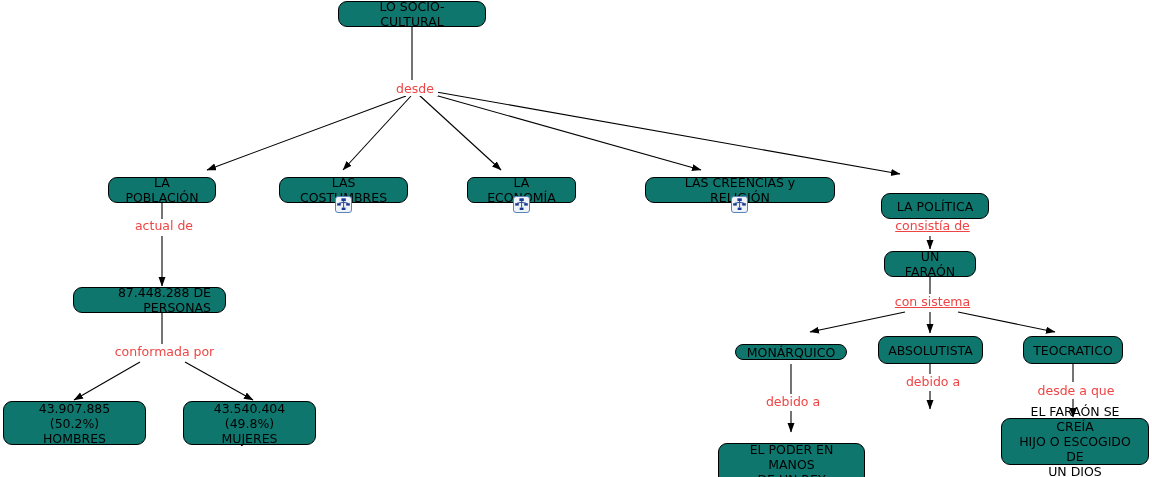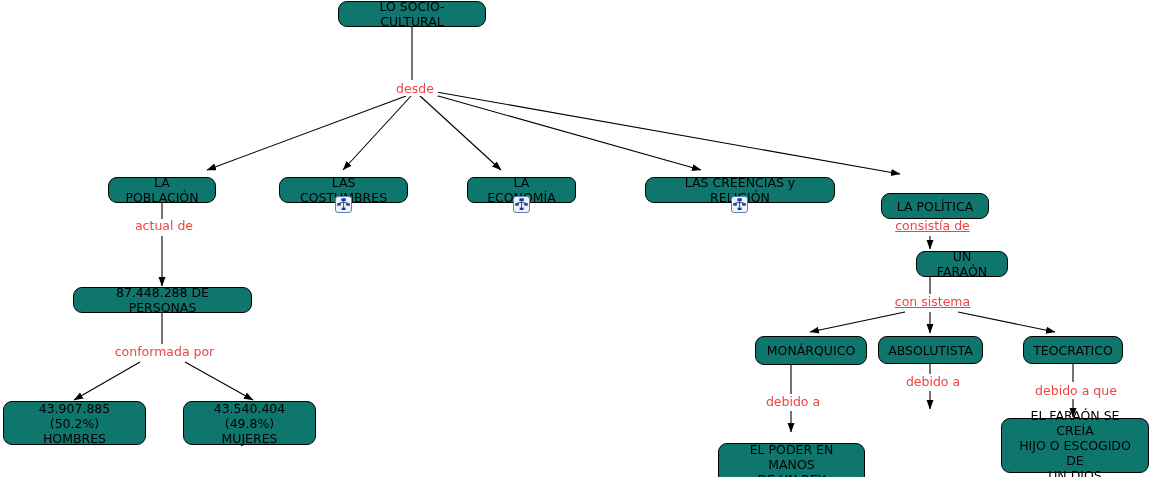--- a/index.html
+++ b/index.html
@@ -142,53 +142,53 @@
       <rect x="5.4" y="1.3" width="4.4" height="2.8" fill="#1a3a8f"></rect>
       <rect x="1.2" y="6.2" width="3.6" height="2.4" fill="#1a3a8f"></rect>
       <rect x="10.2" y="6.2" width="3.6" height="2.4" fill="#1a3a8f"></rect>
       <rect x="5.7" y="10.6" width="3.8" height="2.4" fill="#1a3a8f"></rect>
       <path d="M7.6,4.1 L7.6,5.3 M3,6.2 L7.6,5.3 L12,6.2 M7.6,5.3 L7.6,10.6" stroke="#1a3a8f" stroke-width="0.9" fill="none"></path>
     </svg>
   </span>
 
   <div class="node" style="left:881px; top:177px; width:108px; height:26px;margin-top:16px;">LA POLÍTICA</div>
 
-  <div class="node" style="left:73px; top:287px; width:179px; height:26px;">87.448.288 DE PERSONAS</div>
+  <div class="node" style="left:73px; top:287px; width:153px; height:26px;text-align:right;">87.448.288 DE PERSONAS</div>
 
   <div class="node" style="left:3px; top:401px; width:143px; height:44px;">43.907.885 (50.2%)
 HOMBRES</div>
 
   <div class="node" style="left:183px; top:401px; width:133px; height:44px;">43.540.404 (49.8%)
 MUJERES</div>
 
-  <div class="node" style="left:884px; top:251px; width:92px; height:26px;margin-left:32px;">UN FARAÓN</div>
+  <div class="node" style="left:884px; top:251px; width:92px; height:26px;">UN FARAÓN</div>
 
-  <div class="node" style="left:735px; top:336px; width:112px; height:29px;margin-left:20px;">MONÁRQUICO</div>
+  <div class="node" style="left:735px; top:344px; width:112px; height:16px;">MONÁRQUICO</div>
 
   <div class="node" style="left:878px; top:336px; width:105px; height:28px;">ABSOLUTISTA</div>
 
   <div class="node" style="left:1023px; top:336px; width:100px; height:28px;">TEOCRATICO</div>
 
   <div class="node" style="left:718px; top:443px; width:147px; height:42px;">EL PODER EN MANOS
 DE UN REY</div>
 
 
-  <div class="node" style="left:1001px; top:418px; width:148px; height:55px;">EL FARAÓN SE CREÍA
+  <div class="node" style="left:1001px; top:418px; width:148px; height:47px;">EL FARAÓN SE CREÍA
 HIJO O ESCOGIDO DE
 UN DIOS</div>
 
   <span class="linklabel" style="left:392px; top:82px; width:42px;">desde</span>
 
   <span class="linklabel" style="left:125px; top:219px; width:74px;">actual de</span>
 
   <span class="linklabel" style="left:111px; top:345px; width:103px;">conformada por</span>
 
   <span class="linklabel" style="left:888px; top:219px; width:85px;text-decoration:underline;">consistía de</span>
 
   <span class="linklabel" style="left:888px; top:295px; width:85px;text-decoration:underline;">con sistema</span>
 
   <span class="linklabel" style="left:760px; top:395px; width:62px;">debido a</span>
 
   <span class="linklabel" style="left:900px; top:375px; width:62px;">debido a</span>
 
-  <span class="linklabel" style="left:1031px; top:384px; width:86px;">debido a que</span>
+  <span class="linklabel" style="left:1031px; top:384px; width:86px;">desde a que</span>
 
 </div>
 
 </body></html>

